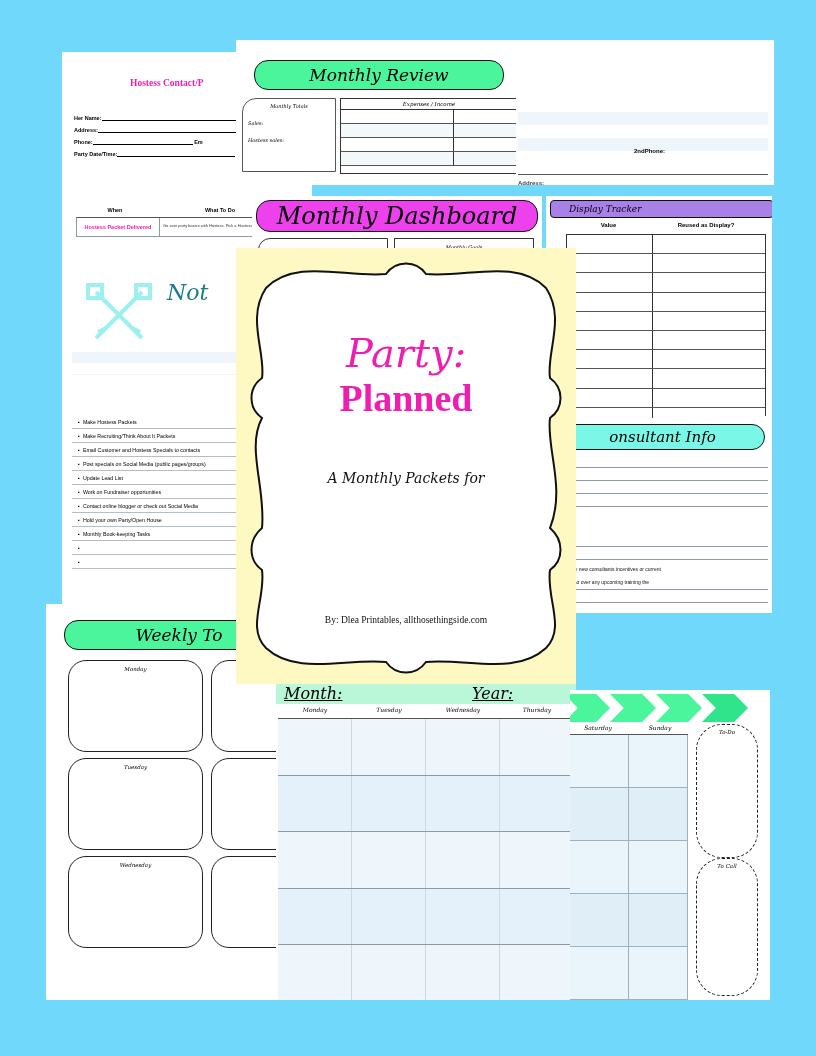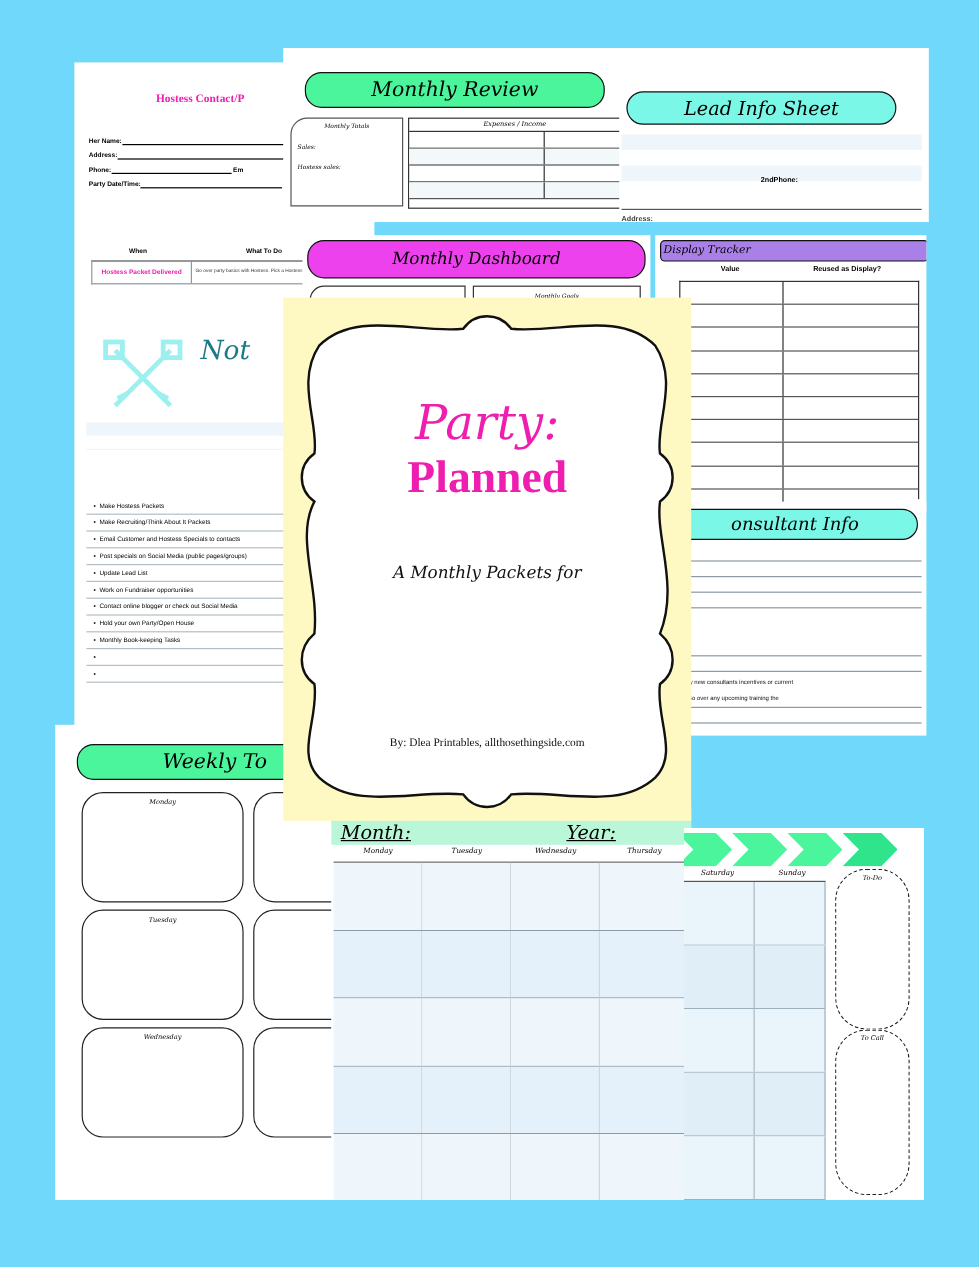--- a/index.html
+++ b/index.html
@@ -62,29 +62,29 @@
   #lead{left:516px;top:40px;width:258px;height:145px;}
   #lead .banner{position:absolute;left:6px;top:36px;width:225px;height:28px;}
   #lead .banner .ttl{font-size:16px;}
   #lead .ld{position:absolute;left:2px;width:250px;height:13px;}
   #lead .secondphone{position:absolute;left:118px;top:108px;font-size:6px;font-weight:bold;}
   #lead .lastlbl{position:absolute;left:2px;top:140px;font-size:6px;font-weight:bold;color:#444;}
 
   
   #dash{left:252px;top:196px;width:290px;height:60px;}
   #dash .banner{position:absolute;left:4px;top:4px;width:282px;height:32px;}
-  #dash .banner .ttl{font-size:14px;color:#000;}
+  #dash .banner .ttl{font-size:24px;color:#000;}
   #dash .sub{position:absolute;top:42px;height:18px;border:1px solid #333;box-sizing:border-box;font-size:5px;
             display:flex;align-items:center;justify-content:center;}
   #dash .sub1{left:6px;width:130px;border-top-left-radius:12px;}
   #dash .sub2{left:142px;width:140px;}
 
   
   #tracker{left:546px;top:196px;width:226px;height:230px;}
-  #tracker .banner{position:absolute;left:4px;top:4px;width:224px;height:18px;border-radius:4px;justify-content:flex-start;padding-left:2px;}
+  #tracker .banner{position:absolute;left:4px;top:4px;width:224px;height:18px;border-radius:4px;justify-content:flex-start;padding-left:18px;}
   #tracker .banner .ttl{font-size:9px;}
   #tracker .thead{position:absolute;left:20px;top:26px;width:200px;display:flex;font-size:6px;font-weight:bold;}
   #tracker .thead .a{width:85px;text-align:center;}
   #tracker .thead .b{width:110px;text-align:center;}
   #tracker .grid{position:absolute;left:20px;top:38px;width:200px;height:182px;border:1px solid #333;border-bottom:none;box-sizing:border-box;}
   #tracker .grid .gr{height:18.2px;border-bottom:1px solid #555;position:relative;}
   #tracker .grid .gr:after{content:"";position:absolute;left:85px;top:0;bottom:0;border-left:1px solid #333;}
 
   
   #todo{left:66px;top:375px;width:242px;height:235px;}
@@ -194,23 +194,20 @@
   <div class="rv-right">
     <div class="rhd script">Expenses / Income</div>
     <div class="rr"></div>
     <div class="rr"></div>
     <div class="rr"></div>
     <div class="rr"></div>
   </div>
 </div>
 
 <div class="sheet" id="lead">
-  <div class="banner banner-aqua">
-    <span class="ttl">Lead Info Sheet</span>
-  </div>
   <div class="ld shadeline" style="top:72px"></div>
   <div class="ld" style="top:85px"></div>
   <div class="ld shadeline" style="top:98px"></div>
   <div class="secondphone">2ndPhone:</div>
   <div class="ld" style="top:121px;border-bottom:1px solid #555;"></div>
   <div class="lastlbl">Address:</div>
 </div>
 
 <div class="sheet" id="dash">
   <div class="banner banner-pink">

